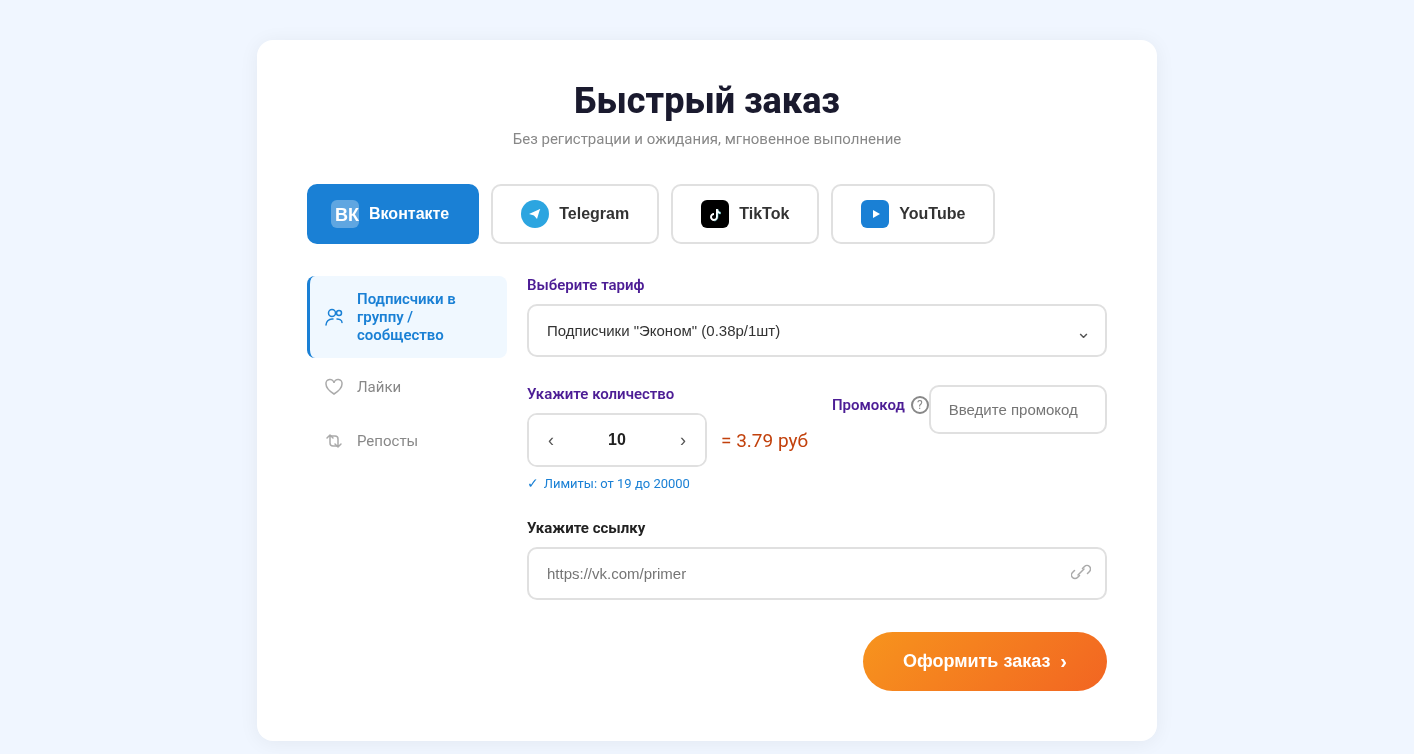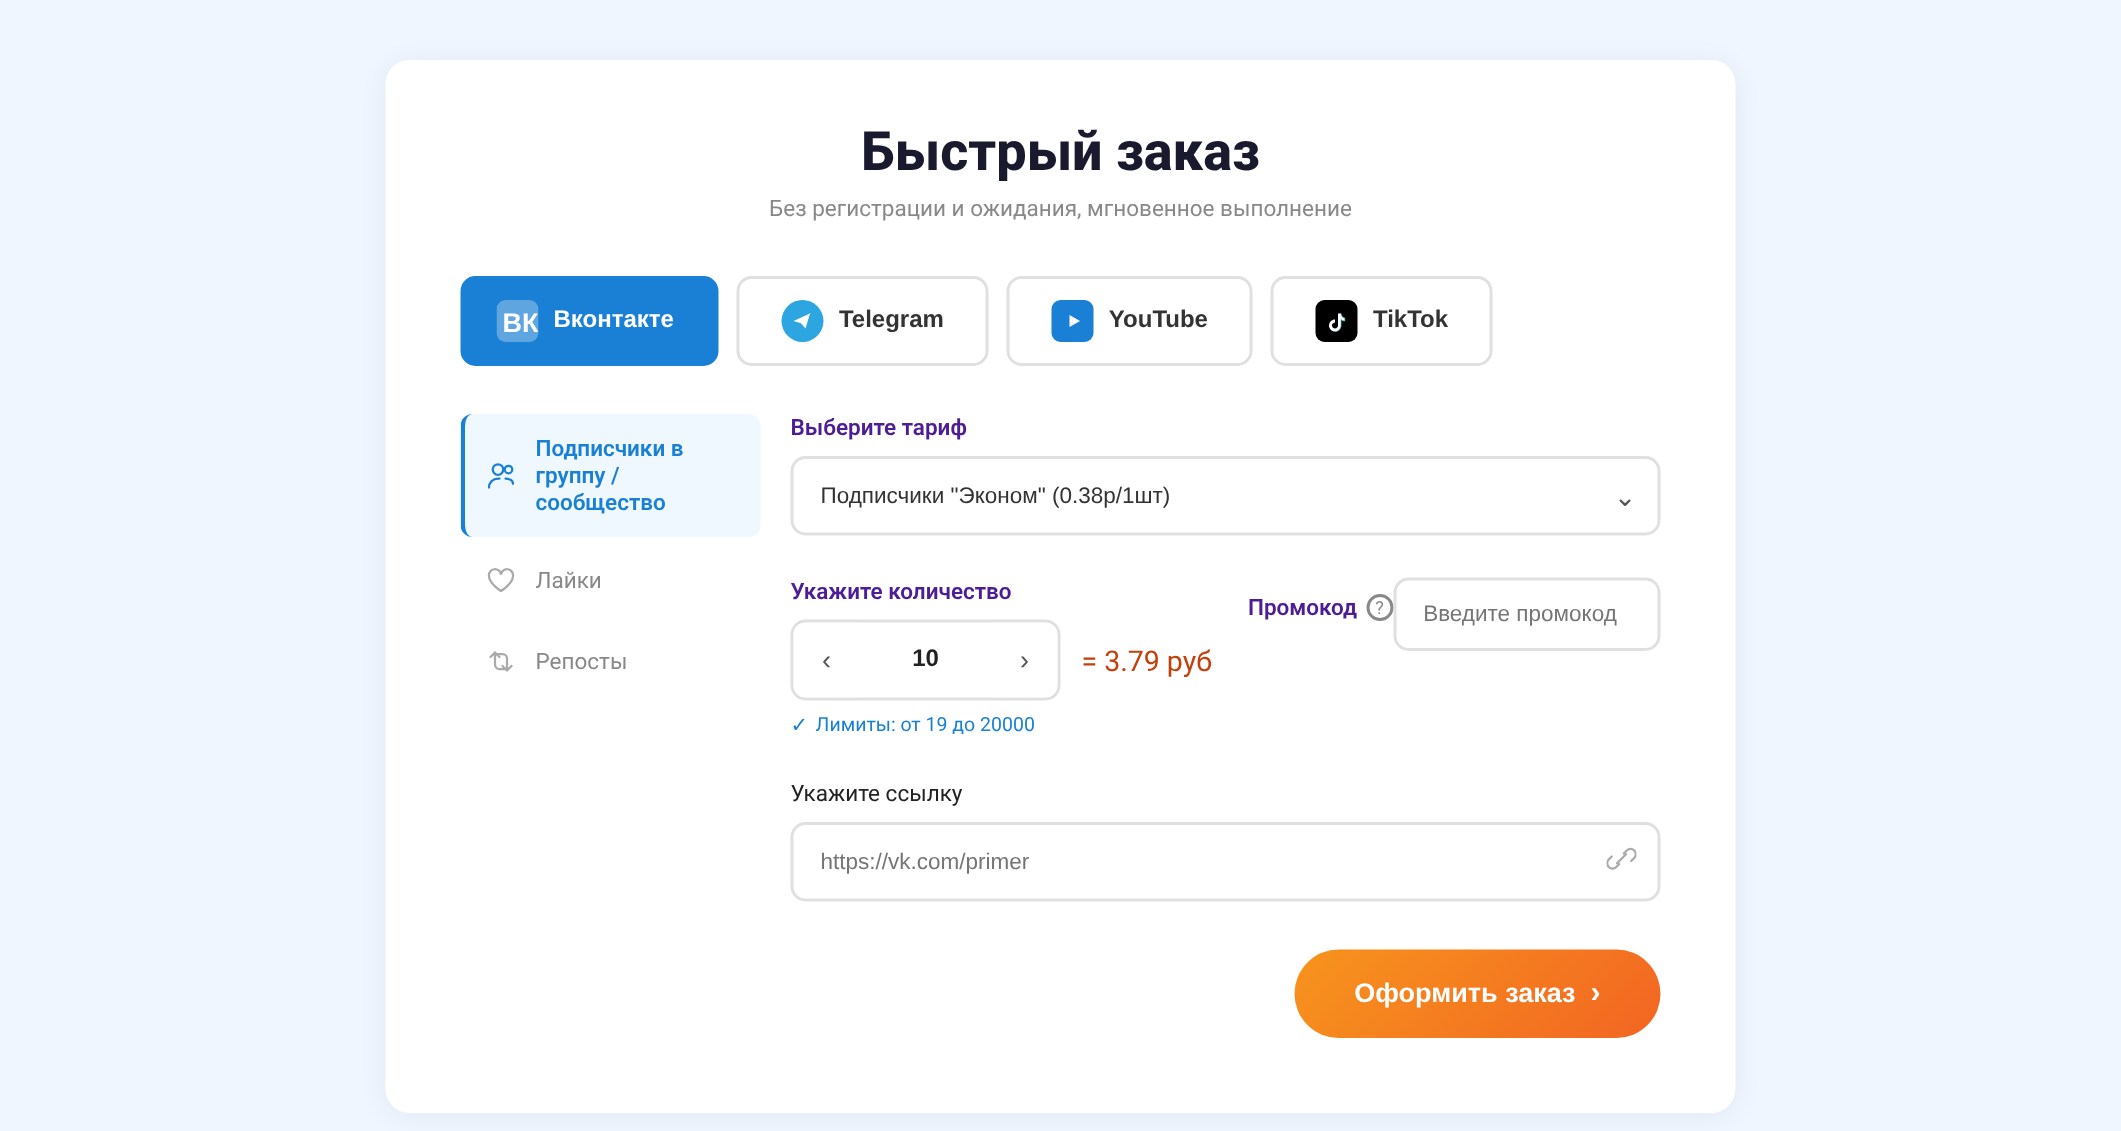--- a/index.html
+++ b/index.html
@@ -230,21 +230,21 @@
     .limits-text {
       font-size: 13px;
       color: #1a80d5;
       display: flex;
       align-items: center;
       gap: 5px;
       margin-bottom: 28px;
     }
     .url-section-label {
       font-size: 15px;
-      font-weight: 400;
+      font-weight: 700;
       color: #222;
       margin-bottom: 10px;
     }
     .url-input-wrapper {
       position: relative;
       margin-bottom: 32px;
     }
     .url-input {
       width: 100%;
       border: 2px solid #e0e0e0;
@@ -320,40 +320,40 @@
             <path d="M2 8L13 3L10 13L7 9.5L2 8Z" fill="white"></path>
             <path d="M7 9.5L10 7L13 3" stroke="white" stroke-width="0.5"></path>
           </svg>
         </div>
       </span>
       <span>Telegram</span>
     </button>
 
     <button class="tab-btn">
       <span class="tab-icon">
+        <div class="tiktok-icon-wrap">
+          <svg width="16" height="16" viewBox="0 0 16 16" fill="none">
+            <path d="M11 3C11 4.5 12 6 13.5 6V8C12.5 8 11.5 7.5 11 7V11C11 13.2 9.2 15 7 15C4.8 15 3 13.2 3 11C3 8.8 4.8 7 7 7V9C5.9 9 5 9.9 5 11C5 12.1 5.9 13 7 13C8.1 13 9 12.1 9 11V3H11Z" fill="white"></path>
+            <path d="M11 3C11 4.5 12 6 13.5 6V8C12.5 8 11.5 7.5 11 7V11C11 13.2 9.2 15 7 15" stroke="#69C9D0" stroke-width="0.5"></path>
+          </svg>
+        </div>
+      </span>
+      <span>TikTok</span>
+    </button>
+
+    <button class="tab-btn">
+      <span class="tab-icon">
         <div class="youtube-icon-wrap">
           <svg width="18" height="14" viewBox="0 0 18 14" fill="none">
             <rect width="18" height="14" rx="3" fill="#1a80d5"></rect>
             <polygon points="7,3 7,11 14,7" fill="white"></polygon>
           </svg>
         </div>
       </span>
       <span>YouTube</span>
-    </button>
-
-    <button class="tab-btn">
-      <span class="tab-icon">
-        <div class="tiktok-icon-wrap">
-          <svg width="16" height="16" viewBox="0 0 16 16" fill="none">
-            <path d="M11 3C11 4.5 12 6 13.5 6V8C12.5 8 11.5 7.5 11 7V11C11 13.2 9.2 15 7 15C4.8 15 3 13.2 3 11C3 8.8 4.8 7 7 7V9C5.9 9 5 9.9 5 11C5 12.1 5.9 13 7 13C8.1 13 9 12.1 9 11V3H11Z" fill="white"></path>
-            <path d="M11 3C11 4.5 12 6 13.5 6V8C12.5 8 11.5 7.5 11 7V11C11 13.2 9.2 15 7 15" stroke="#69C9D0" stroke-width="0.5"></path>
-          </svg>
-        </div>
-      </span>
-      <span>TikTok</span>
     </button>
   </div>
 
   <div class="main-content">
 
     <div class="sidebar">
 
       <div class="sidebar-item active">
         <span class="sidebar-icon">
           <svg width="22" height="22" viewBox="0 0 22 22" fill="none">

